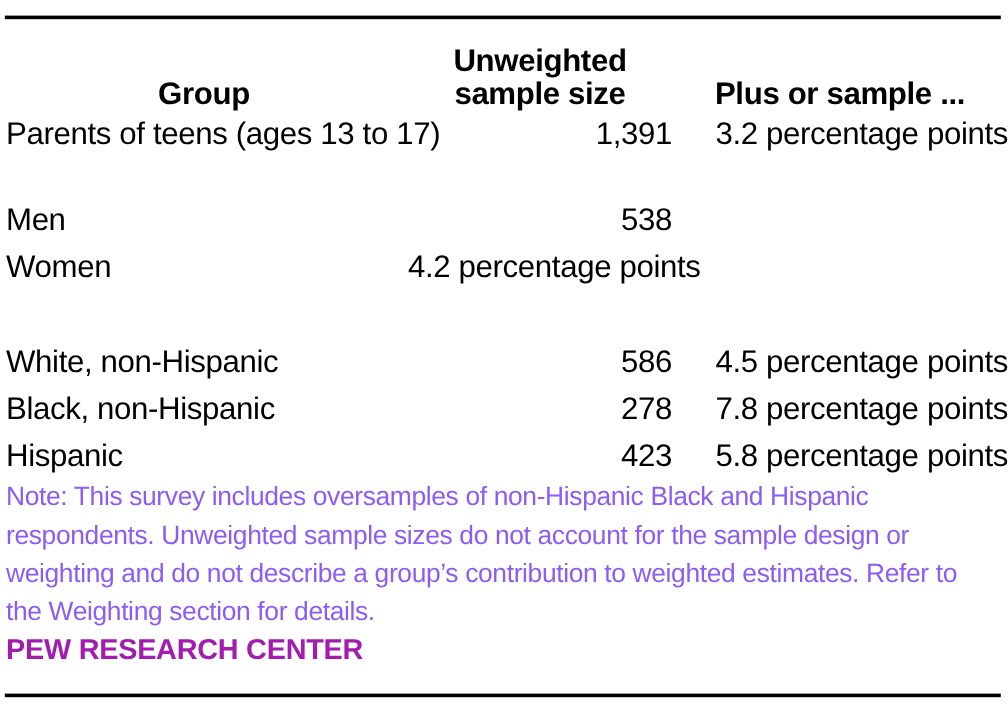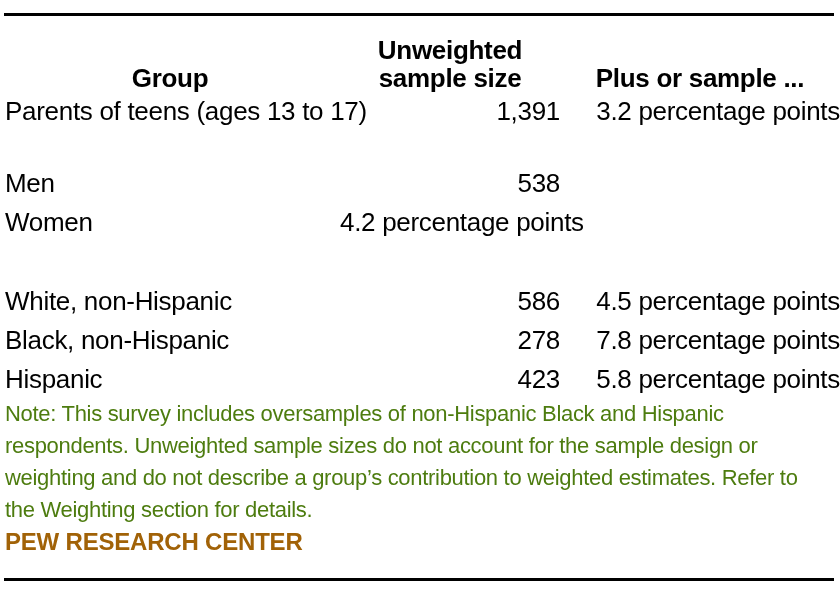--- a/index.html
+++ b/index.html
@@ -66,30 +66,30 @@
 
   .note {
     position: absolute;
     top: 398px;
     left: 5px;
     width: 818px;
     margin: 0;
     font-size: 22px;
     line-height: 32px;
     letter-spacing: -0.3px;
-    color: #4d7c0f;
+    color: #8b5cf6;
   }
   .brand {
     position: absolute;
     top: 528px;
     left: 5px;
     font-size: 24px;
     font-weight: 700;
     letter-spacing: -0.2px;
-    color: #a16207;
+    color: #a21caf;
   }
 </style>
 </head>
 <body>
 
 <div class="page">
 
   <div class="rule rule-top"></div>
 
   <div class="thead">

